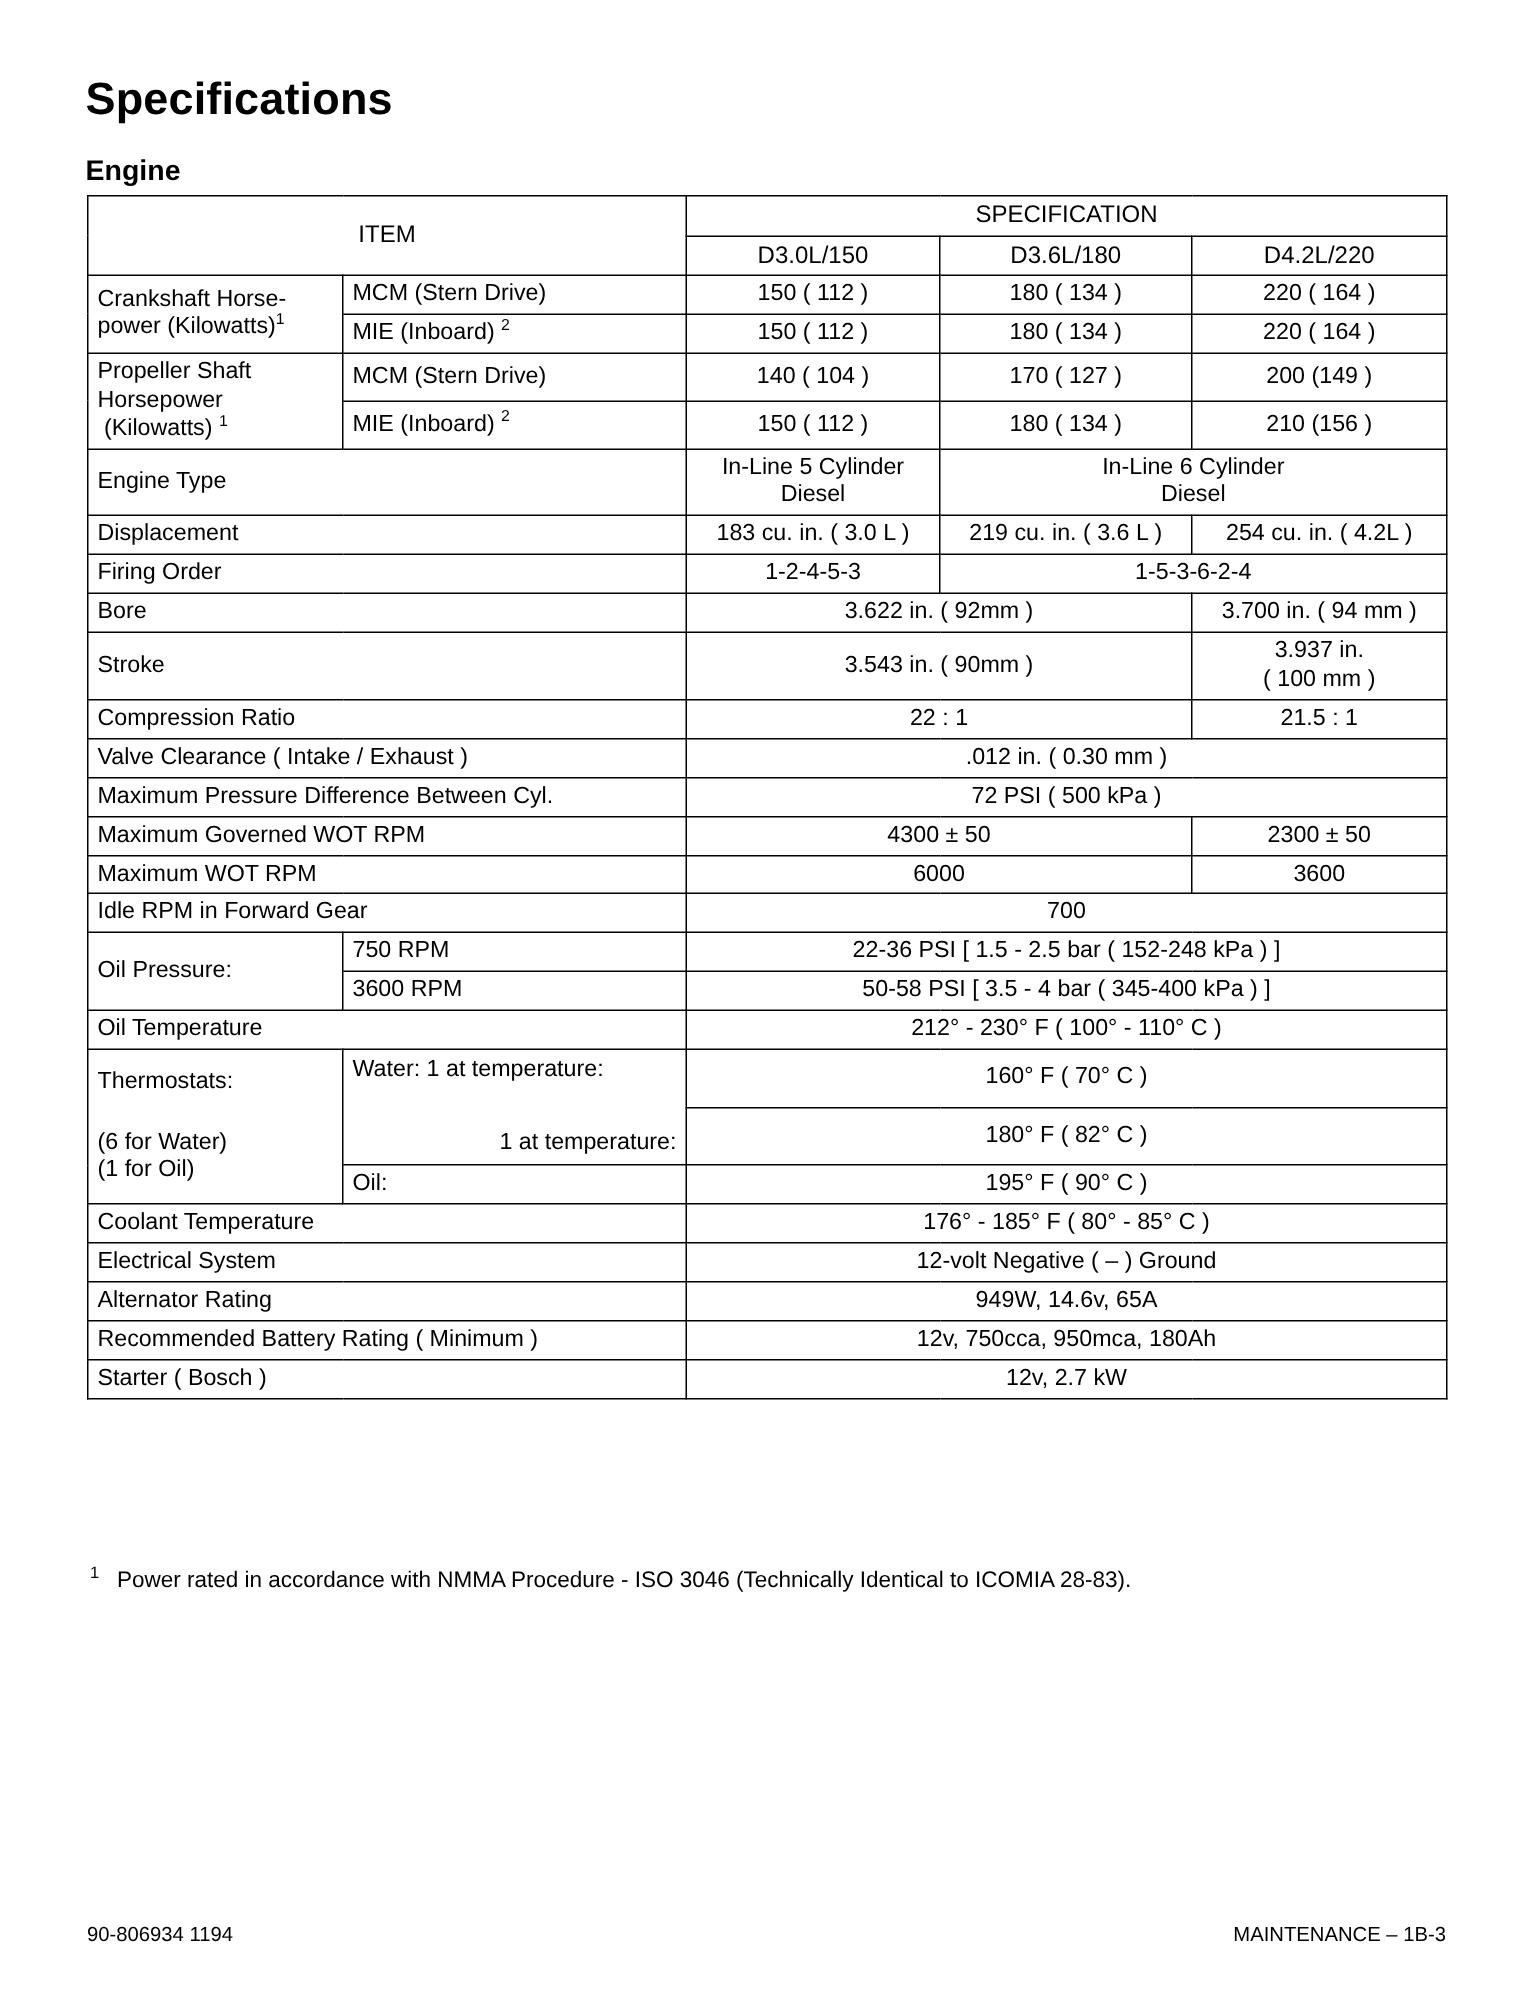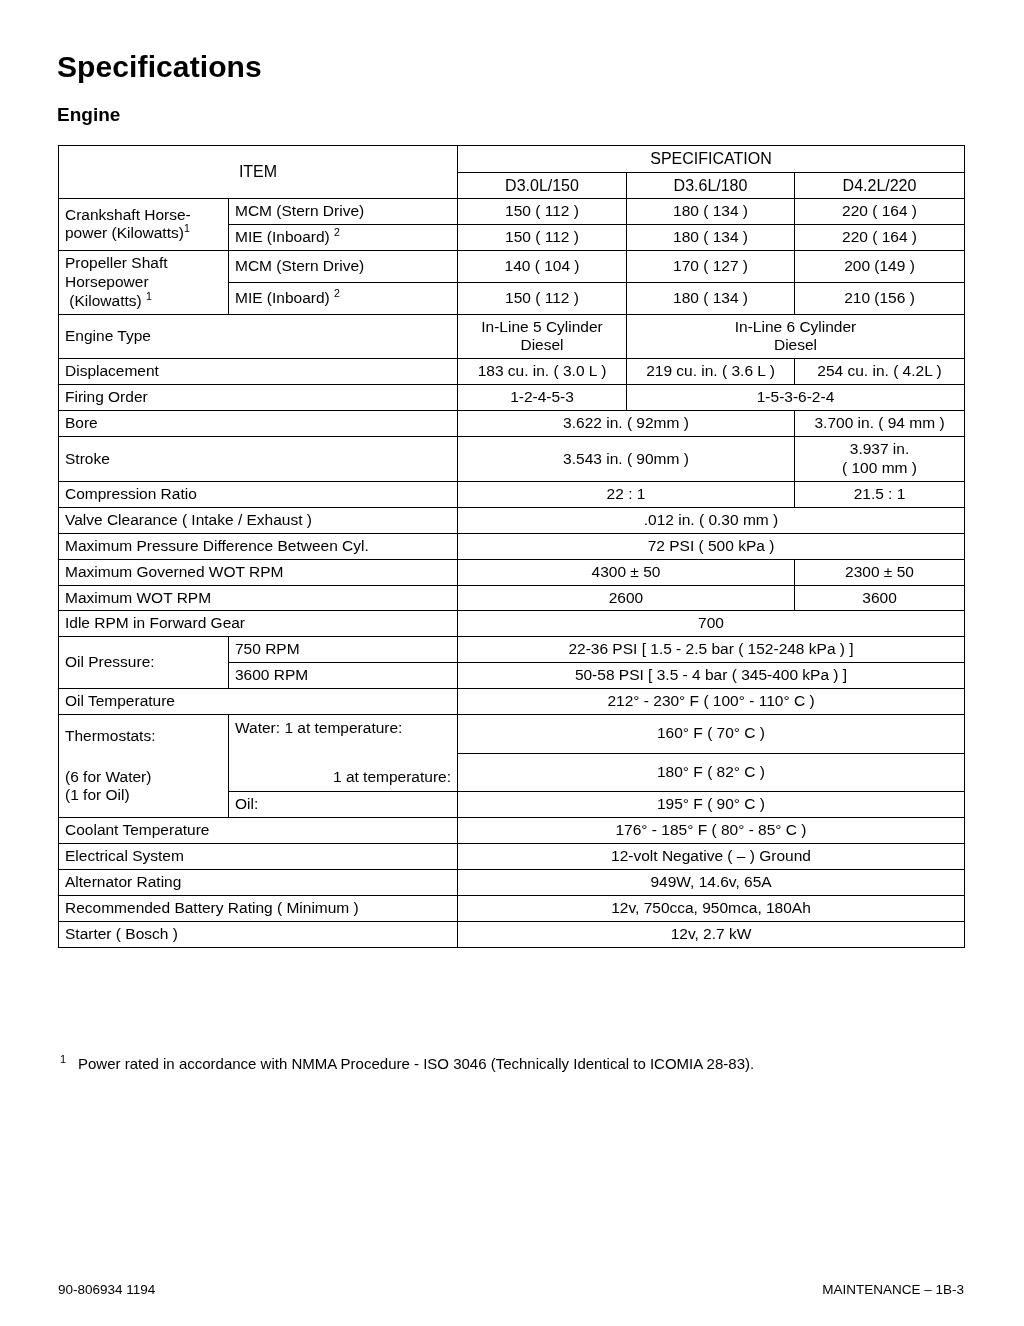--- a/index.html
+++ b/index.html
@@ -38,21 +38,21 @@
     left: 57px;
     top: 104px;
     font-size: 19px;
     font-weight: bold;
   }
 
   
   .spec-table {
     position: absolute;
     left: 58px;
-    top: 145px;
+    top: 130px;
     width: 906px;
     border-collapse: collapse;
     table-layout: fixed;
     font-size: 15.5px;
   }
   .spec-table td, .spec-table th {
     border: 1.6px solid #000;
     padding: 3px 6px;
     vertical-align: middle;
     font-weight: normal;
@@ -93,21 +93,20 @@
 
   .rowpad-tall  { height: 38px; }
 
   
   .footnotes {
     position: absolute;
     left: 60px;
     top: 1044px;
     width: 905px;
     font-size: 15px;
-    margin-top: 10px;
   }
   .footnote {
     margin-bottom: 11px;
     line-height: 1.3;
   }
   .footnote .mark {
     display: inline-block;
     width: 18px;
     font-size: 11px;
     vertical-align: super;
@@ -245,21 +244,21 @@
       </tr>
 
       <tr>
         <td class="l" colspan="2">Maximum Governed WOT RPM</td>
         <td class="c" colspan="2">4300 ± 50</td>
         <td class="c">2300 ± 50</td>
       </tr>
 
       <tr>
         <td class="l" colspan="2">Maximum WOT RPM</td>
-        <td class="c" colspan="2">2600</td>
+        <td class="c" colspan="2">6000</td>
         <td class="c">3600</td>
       </tr>
 
       <tr>
         <td class="l" colspan="2">Idle RPM in Forward Gear</td>
         <td class="c" colspan="3">700</td>
       </tr>
 
       <tr>
         <td class="l" rowspan="2">Oil Pressure:</td>

